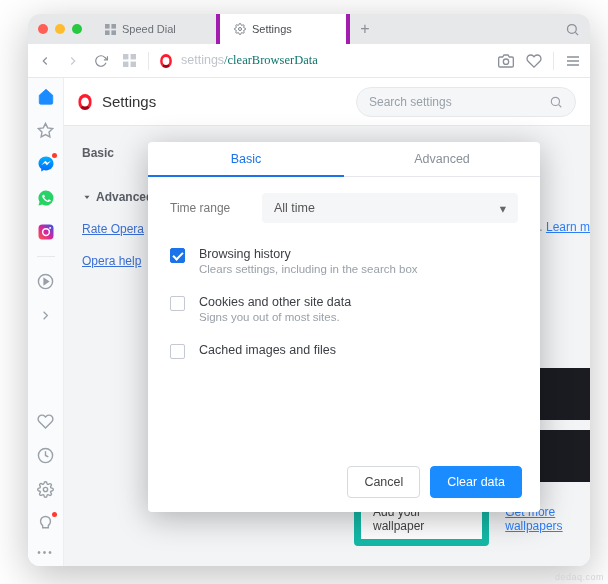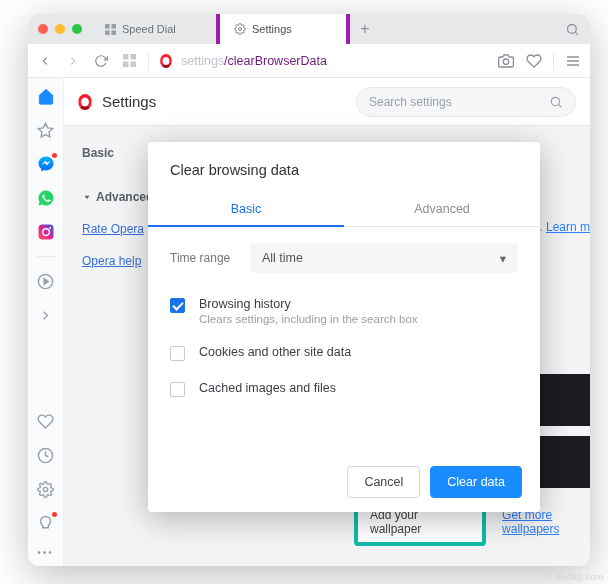--- a/index.html
+++ b/index.html
@@ -16,21 +16,21 @@
   .tab .ticon { width: 12px; height: 12px; display:flex; align-items:center; justify-content:center; color:#9aa0a8; }
   .newtab { width: 30px; display:flex; align-items:center; justify-content:center; color:#8a8f98; font-size:16px; }
   .tab-search { margin-left:auto; width:36px; display:flex; align-items:center; justify-content:center; color:#8a8f98; }
 
   
   .urlbar { height: 34px; background:#fff; border-bottom:1px solid #e6e8eb; display:flex; align-items:center; padding:0 8px; gap:10px; }
   .navbtn { width:18px; height:18px; display:flex; align-items:center; justify-content:center; color:#8a8f98; }
   .urlfield { flex:1; display:flex; align-items:center; gap:8px; font-size:12.5px; }
   .opera-o { width:14px; height:14px; border-radius:50%; border:3px solid #ff1b2d; border-top-color:#ff1b2d; border-bottom-color:#a70014; transform:scaleX(0.85); }
   .urltext { color:#bfc4cb; }
-  .urltext .path { color:#701a75; }
+  .urltext .path { color:#0f766e;font-family:Liberation Serif, serif; }
   .right-icons { display:flex; gap:10px; align-items:center; color:#8a8f98; }
 
   
   .bodyrow { flex:1; display:flex; min-height:0; }
   .sidebar { width:36px; background:#fafbfc; border-right:1px solid #eceef1; display:flex; flex-direction:column; align-items:center; padding:8px 0; gap:14px; }
   .sbicon { width:20px; height:20px; display:flex; align-items:center; justify-content:center; color:#9aa0a8; position:relative; }
   .sbicon.active svg { fill:#1a8cff; stroke:#1a8cff; }
   .sbicon .dot { position:absolute; width:5px; height:5px; background:#ff3b30; border-radius:50%; top:-1px; right:-1px; }
   .sb-spacer { flex:1; }
   .sb-dots { color:#9aa0a8; letter-spacing:2px; font-size:10px; }
@@ -46,30 +46,30 @@
   .page .lab { color:#5a5e66; font-weight:600; font-size:12px; }
   .page .adv { display:flex; align-items:center; gap:4px; color:#5a5e66; font-weight:600; font-size:12px; margin-top:30px; }
   .page a { color:#3b6fd6; font-size:12px; display:block; margin-top:18px; text-decoration:underline; }
   .promo { position:absolute; right:0; top:142px; color:#888; font-size:12px; }
   .promo a { color:#2d7ff9; text-decoration:underline; }
 
   .wallpapers { position:absolute; bottom:20px; left:290px; right:-20px; }
   .thumb-row { display:flex; gap:12px; margin-bottom:10px; }
   .thumb { width:80px; height:52px; background:#1a1c22; border-radius:4px; }
   .wall-btns { display:flex; align-items:center; gap:16px; font-size:12px; }
-  .wall-add { border:4px solid #14b8a6; background:#fff; padding:6px 12px; border-radius:4px; color:#444; }
+  .wall-add { border:7px solid #14b8a6; background:#fff; padding:6px 12px; border-radius:4px; color:#444; }
   .wall-link { color:#2d7ff9; text-decoration:underline; }
   .modal { position:absolute; left:120px; top:128px; width:392px; height:370px; background:#fff; border-radius:4px; box-shadow:0 6px 32px rgba(0,0,0,0.28); display:flex; flex-direction:column; }
   .m-title { padding:20px 22px 14px; font-size:14.5px; color:#2f3237; }
   .m-tabs { display:flex; border-bottom:1px solid #e6e8eb; }
   .m-tab { flex:1; text-align:center; padding:10px 0; font-size:12.5px; color:#8a8f98; position:relative; }
   .m-tab.active { color:#1a73e8; }
   .m-tab.active::after { content:""; position:absolute; left:0; right:0; bottom:-1px; height:2px; background:#1a73e8; }
   .m-body { padding:16px 22px; font-size:12.5px; flex:1; }
-  .m-row { display:flex; align-items:center; gap:2px; margin-bottom:8px; }
+  .m-row { display:flex; align-items:center; gap:14px; margin-bottom:8px; }
   .m-label { color:#777; width:78px; font-size:12px; }
   .m-select { flex:1; height:30px; background:#f5f6f8; border-radius:4px; display:flex; align-items:center; padding:0 12px; color:#555; font-size:12.5px; justify-content:space-between; }
   .m-select .caret { color:#666; }
   .m-opts { margin-top:14px; }
   .m-opt { display:flex; gap:14px; padding:10px 0; align-items:flex-start; }
   .cb { width:15px; height:15px; border:1.5px solid #c5c9d0; border-radius:2px; flex-shrink:0; display:flex; align-items:center; justify-content:center; margin-top:1px; }
   .cb.checked { background:#1a73e8; border-color:#1a73e8; }
   .cb.checked::after { content:""; width:4px; height:8px; border:solid #fff; border-width:0 2px 2px 0; transform:rotate(45deg); margin-top:-2px; }
   .opt-txt .t1 { color:#3b3e44; font-size:12.5px; }
   .opt-txt .t2 { color:#9aa0a8; font-size:11.5px; margin-top:2px; }
@@ -302,21 +302,20 @@
         <div class="wall-btns">
           <div class="wall-add">Add your wallpaper</div>
           <a class="wall-link">Get more wallpapers</a>
         </div>
       </div>
 
     </div>
   </div>
 
   <div class="modal">
-    <div class="m-title">Clear browsing data</div>
     <div class="m-tabs">
       <div class="m-tab active">Basic</div>
       <div class="m-tab">Advanced</div>
     </div>
     <div class="m-body">
       <div class="m-row">
         <div class="m-label">Time range</div>
         <div class="m-select">
           <span>All time</span>
           <span class="caret">▾</span>
@@ -327,20 +326,21 @@
           <div class="cb checked"></div>
           <div class="opt-txt">
             <div class="t1">Browsing history</div>
             <div class="t2">Clears settings, including in the search box</div>
           </div>
         </div>
         <div class="m-opt">
           <div class="cb"></div>
           <div class="opt-txt">
             <div class="t1">Cookies and other site data</div>
+            <div class="t2">Signs you out of most sites.</div>
           </div>
         </div>
         <div class="m-opt">
           <div class="cb"></div>
           <div class="opt-txt">
             <div class="t1">Cached images and files</div>
           </div>
         </div>
       </div>
     </div>

